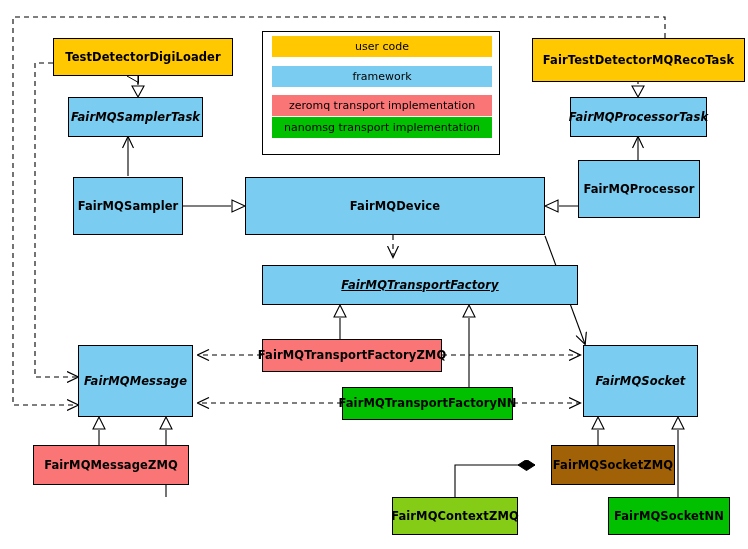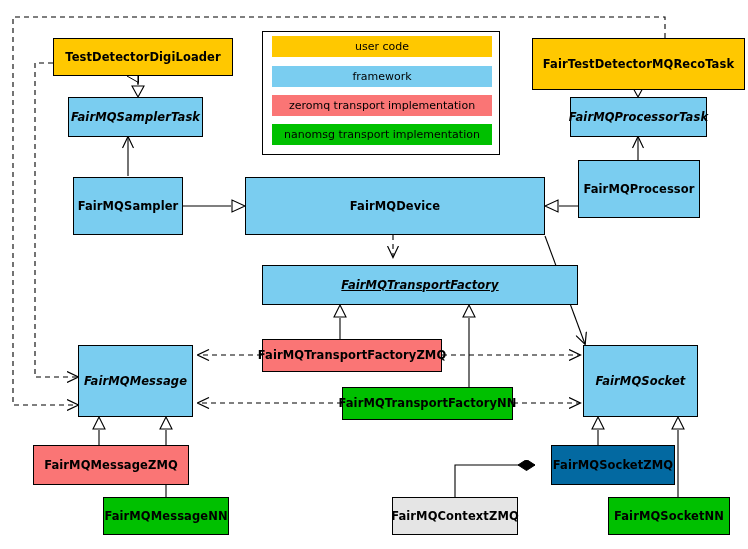--- a/index.html
+++ b/index.html
@@ -120,27 +120,27 @@
 
   <div class="legend-row" style="left:272px;top:36px;width:220px;height:21px;background:#FFC800;">
     <span>user code</span>
   </div>
   <div class="legend-row" style="left:272px;top:66px;width:220px;height:21px;background:#7ACDF0;">
     <span>framework</span>
   </div>
   <div class="legend-row" style="left:272px;top:95px;width:220px;height:21px;background:#FA7575;">
     <span>zeromq transport implementation</span>
   </div>
-  <div class="legend-row" style="left:272px;top:124px;width:220px;height:21px;background:#00C000;">
+  <div class="legend-row" style="left:272px;top:117px;width:220px;height:21px;background:#00C000;">
     <span>nanomsg transport implementation</span>
   </div>
 
   <div class="node" style="left:53px;top:38px;width:180px;height:38px;background:#FFC800;">TestDetectorDigiLoader</div>
 
-  <div class="node" style="left:532px;top:38px;width:213px;height:52px;background:#FFC800;">FairTestDetectorMQRecoTask</div>
+  <div class="node" style="left:532px;top:38px;width:213px;height:44px;background:#FFC800;">FairTestDetectorMQRecoTask</div>
 
   <div class="node italic" style="left:68px;top:97px;width:135px;height:40px;background:#7ACDF0;">FairMQSamplerTask</div>
 
   <div class="node italic" style="left:570px;top:97px;width:137px;height:40px;background:#7ACDF0;">FairMQProcessorTask</div>
 
   <div class="node" style="left:73px;top:177px;width:110px;height:58px;background:#7ACDF0;">FairMQSampler</div>
 
   <div class="node" style="left:245px;top:177px;width:300px;height:58px;background:#7ACDF0;">FairMQDevice</div>
 
   <div class="node" style="left:578px;top:160px;width:122px;height:58px;background:#7ACDF0;">FairMQProcessor</div>
@@ -150,21 +150,20 @@
   <div class="node" style="left:262px;top:339px;width:180px;height:33px;background:#FA7575;">FairMQTransportFactoryZMQ</div>
 
   <div class="node" style="left:342px;top:387px;width:171px;height:33px;background:#00C000;">FairMQTransportFactoryNN</div>
 
   <div class="node italic" style="left:78px;top:345px;width:115px;height:72px;background:#7ACDF0;">FairMQMessage</div>
 
   <div class="node italic" style="left:583px;top:345px;width:115px;height:72px;background:#7ACDF0;">FairMQSocket</div>
 
   <div class="node" style="left:33px;top:445px;width:156px;height:40px;background:#FA7575;">FairMQMessageZMQ</div>
 
-  <div class="node" style="left:103px;top:497px;width:126px;height:38px;background:#00C000;">FairMQMessageNN</div>
 
-  <div class="node" style="left:551px;top:445px;width:124px;height:40px;background:#0369a1;">FairMQSocketZMQ</div>
+  <div class="node" style="left:551px;top:445px;width:124px;height:40px;background:#a16207;">FairMQSocketZMQ</div>
 
   <div class="node" style="left:608px;top:497px;width:122px;height:38px;background:#00C000;">FairMQSocketNN</div>
 
-  <div class="node" style="left:392px;top:497px;width:126px;height:38px;background:#e5e5e5;">FairMQContextZMQ</div>
+  <div class="node" style="left:392px;top:497px;width:126px;height:38px;background:#84cc16;">FairMQContextZMQ</div>
 
 </div>
 
 </body></html>

